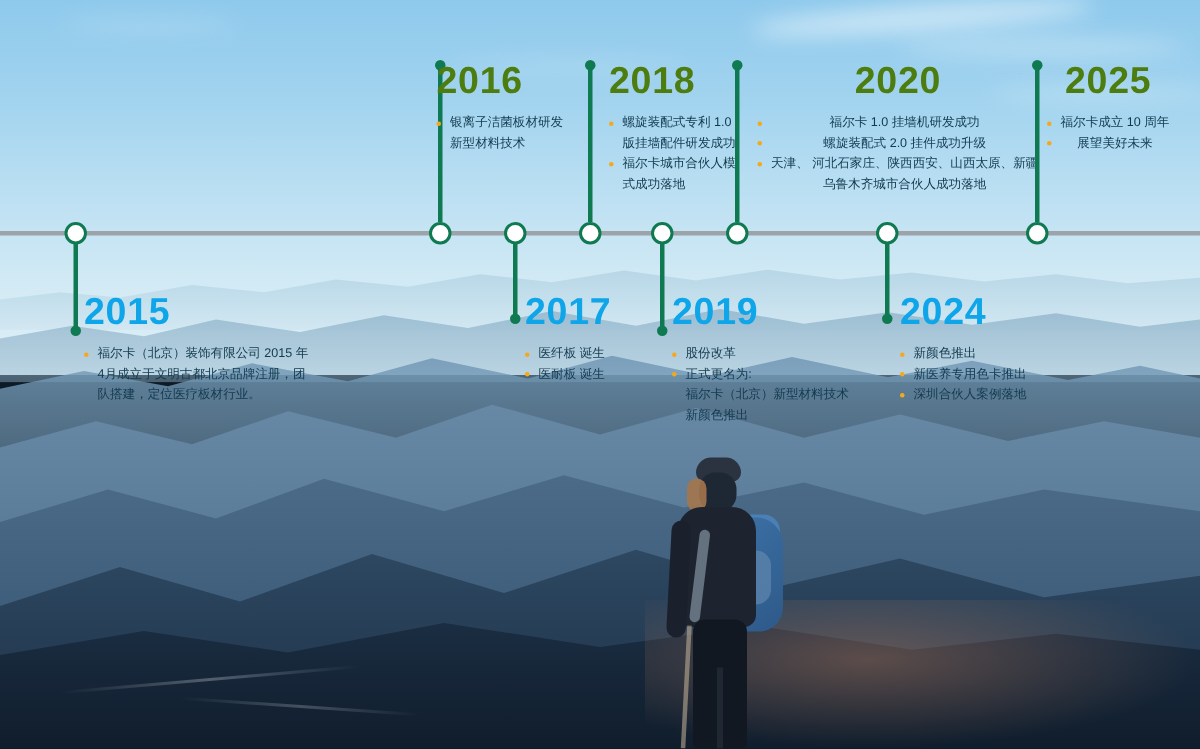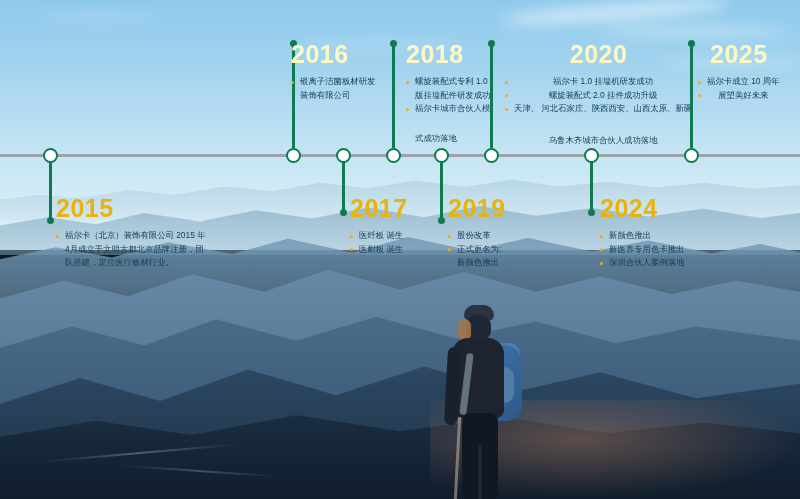--- a/index.html
+++ b/index.html
@@ -95,34 +95,34 @@
     position:absolute;width:15px;height:15px;border-radius:50%;
     background:#ffffff;border:2px solid #0f7a52;box-sizing:border-box;
     top:148px;
   }
   .stem{position:absolute;width:3px;background:#0f7a52;}
   .stemcap{position:absolute;width:7px;height:7px;border-radius:50%;background:#0f7a52;}
 
   
   .ev{position:absolute;}
   .yr{
-    font-size:25px;font-weight:700;color:#fef9c3;line-height:1;
+    font-size:25px;font-weight:700;color:#4d7c0f;line-height:1;
     letter-spacing:.5px;white-space:nowrap;
   }
   .bul{margin-top:8px;}
   .li{
     position:relative;padding-left:9px;
     font-size:8.4px;line-height:1.62;color:#123a4e;white-space:nowrap;
   }
   .li::before{
     content:"";position:absolute;left:0;top:5.5px;
     width:3px;height:3px;border-radius:50%;background:#f6a81c;
   }
   .ev.below .li{color:#123a4e;}
-  .ev.below .yr{color:#eab308;}
+  .ev.below .yr{color:#0ea5e9;}
 </style>
 <style>.li.nobullet::before{display:none;}</style></head>
 <body>
 
 <div id="stage">
 
   <div class="sky"></div>
   <div class="cloud c1"></div>
   <div class="cloud c2"></div>
   <div class="cloud c3"></div>
@@ -169,21 +169,21 @@
           <div class="li nobullet" style="padding-left: 9px; --nb: 1;">队搭建，定位医疗板材行业。</div>
         </div>
       </div>
       <div class="dot" style="left: 286px;"></div>
       <div class="stem" style="left: 292px; top: 43px; height: 105px;"></div>
       <div class="stemcap" style="left: 290px; top: 40px;"></div>
       <div class="ev above" style="left: 291px; top: 42px;">
         <div class="yr">2016</div>
         <div class="bul">
           <div class="li">银离子洁菌板材研发</div>
-          <div class="li nobullet" style="padding-left: 9px; --nb: 1;">装饰有限公司</div>
+          <div class="li nobullet" style="padding-left: 9px; --nb: 1;">新型材料技术</div>
         </div>
       </div>
       <div class="dot" style="left: 336px;"></div>
       <div class="stem" style="left: 342px; top: 162px; height: 50px;"></div>
       <div class="stemcap" style="left: 340px; top: 209px;"></div>
       <div class="ev below" style="left: 350px; top: 196px;">
         <div class="yr">2017</div>
         <div class="bul">
           <div class="li">医纤板 诞生</div>
           <div class="li">医耐板 诞生</div>
@@ -191,44 +191,45 @@
       </div>
       <div class="dot" style="left: 386px;"></div>
       <div class="stem" style="left: 392px; top: 43px; height: 105px;"></div>
       <div class="stemcap" style="left: 390px; top: 40px;"></div>
       <div class="ev above" style="left: 406px; top: 42px;">
         <div class="yr">2018</div>
         <div class="bul">
           <div class="li">螺旋装配式专利 1.0</div>
           <div class="li nobullet" style="padding-left: 9px; --nb: 1;">版挂墙配件研发成功</div>
           <div class="li">福尔卡城市合伙人模</div>
-          <div class="li nobullet" style="padding-left: 9px; margin-top: 16px; --nb: 1;">式成功落地</div>
+          <div class="li nobullet" style="padding-left: 9px; --nb: 1;">式成功落地</div>
         </div>
       </div>
       <div class="dot" style="left: 434px;"></div>
       <div class="stem" style="left: 440px; top: 162px; height: 58px;"></div>
       <div class="stemcap" style="left: 438px; top: 217px;"></div>
       <div class="ev below" style="left: 448px; top: 196px;">
         <div class="yr">2019</div>
         <div class="bul">
           <div class="li">股份改革</div>
           <div class="li">正式更名为:</div>
+          <div class="li nobullet" style="padding-left: 9px; --nb: 1;">福尔卡（北京）新型材料技术</div>
           <div class="li nobullet" style="padding-left: 9px; --nb: 1;">新颜色推出</div>
         </div>
       </div>
       <div class="dot" style="left: 484px;"></div>
       <div class="stem" style="left: 490px; top: 43px; height: 105px;"></div>
       <div class="stemcap" style="left: 488px; top: 40px;"></div>
       <div class="ev above" style="left: 505px; top: 42px; text-align: center;">
         <div class="yr">2020</div>
         <div class="bul">
           <div class="li">福尔卡 1.0 挂墙机研发成功</div>
           <div class="li">螺旋装配式 2.0 挂件成功升级</div>
           <div class="li">天津、 河北石家庄、陕西西安、山西太原、新疆</div>
-          <div class="li nobullet" style="padding-left: 9px; margin-top: 18px; --nb: 1;">乌鲁木齐城市合伙人成功落地</div>
+          <div class="li nobullet" style="padding-left: 9px; --nb: 1;">乌鲁木齐城市合伙人成功落地</div>
         </div>
       </div>
       <div class="dot" style="left: 584px;"></div>
       <div class="stem" style="left: 590px; top: 162px; height: 50px;"></div>
       <div class="stemcap" style="left: 588px; top: 209px;"></div>
       <div class="ev below" style="left: 600px; top: 196px;">
         <div class="yr">2024</div>
         <div class="bul">
           <div class="li">新颜色推出</div>
           <div class="li">新医养专用色卡推出</div>

